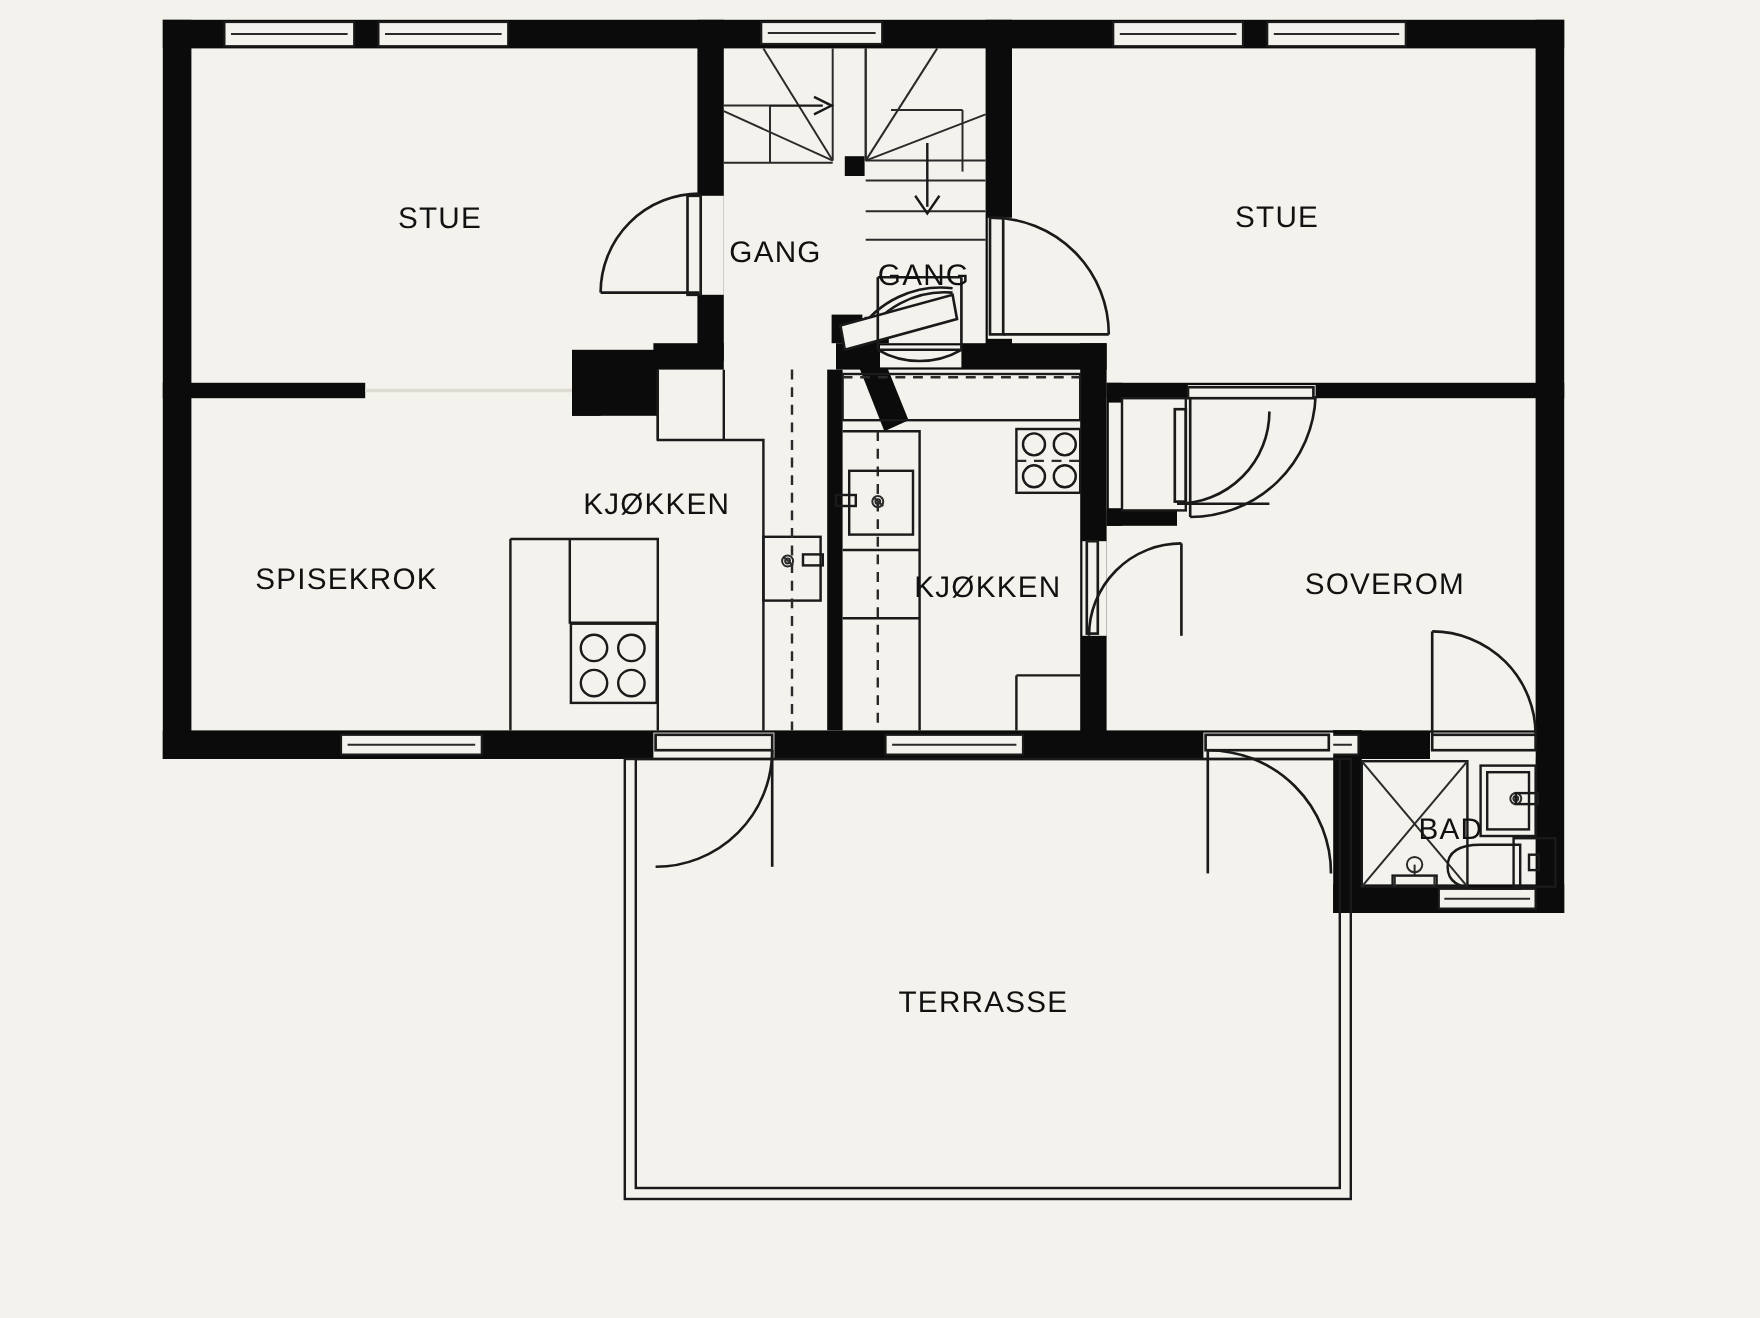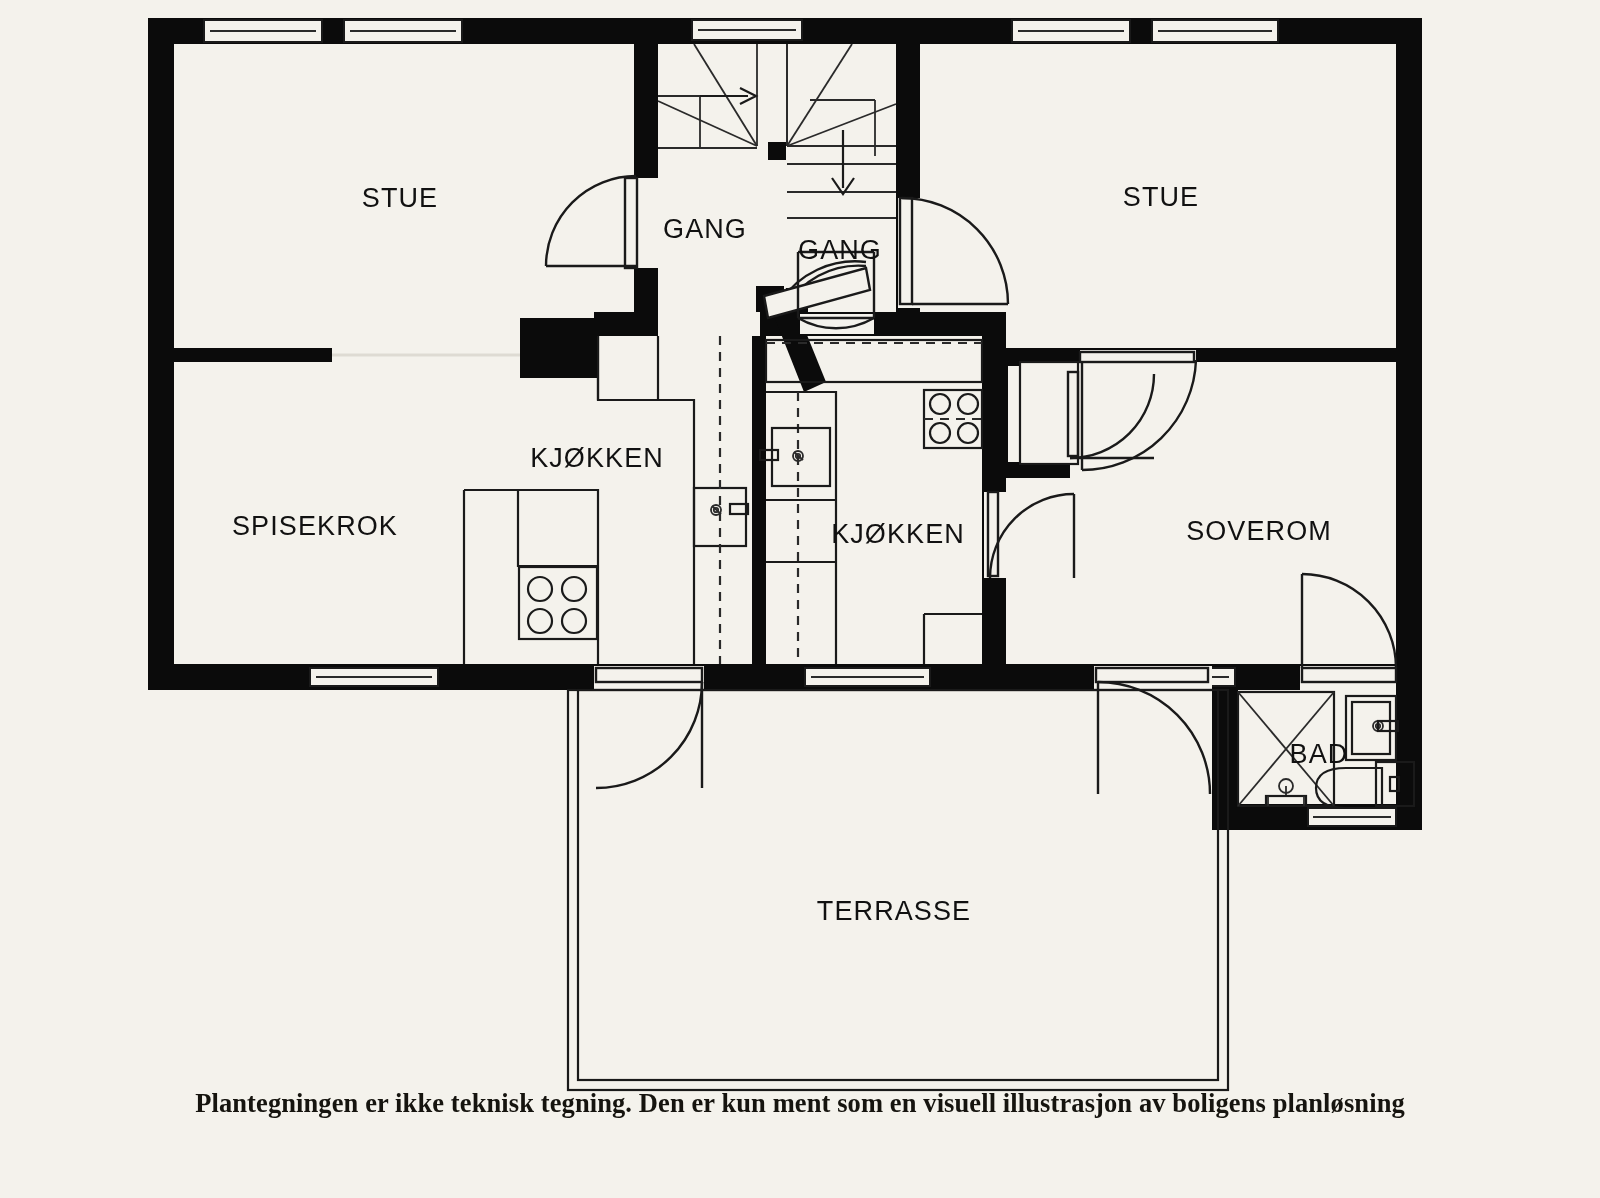--- a/index.html
+++ b/index.html
@@ -346,15 +346,14 @@
     <text class="roomlabel" x="1161" y="199">STUE</text>
     <text class="roomlabel" x="597" y="460">KJØKKEN</text>
     <text class="roomlabel" x="315" y="528">SPISEKROK</text>
     <text class="roomlabel" x="898" y="536">KJØKKEN</text>
     <text class="roomlabel" x="1259" y="533">SOVEROM</text>
     <text class="roomlabel" x="1319" y="756">BAD</text>
     <text class="roomlabel" x="894" y="913">TERRASSE</text>
 
   </svg>
 
-  <div class="caption">Plantegningen er ikke teknisk tegning. Den er kun ment som en visuell illustrasjon av boligens planløsning</div>
 
 </div>
 
 </body></html>

